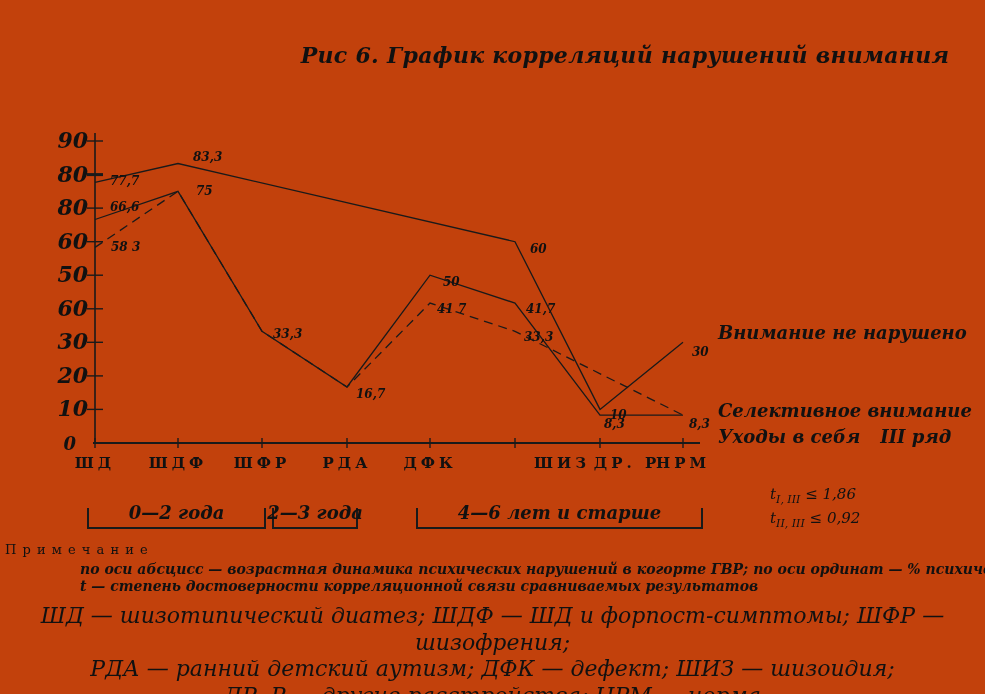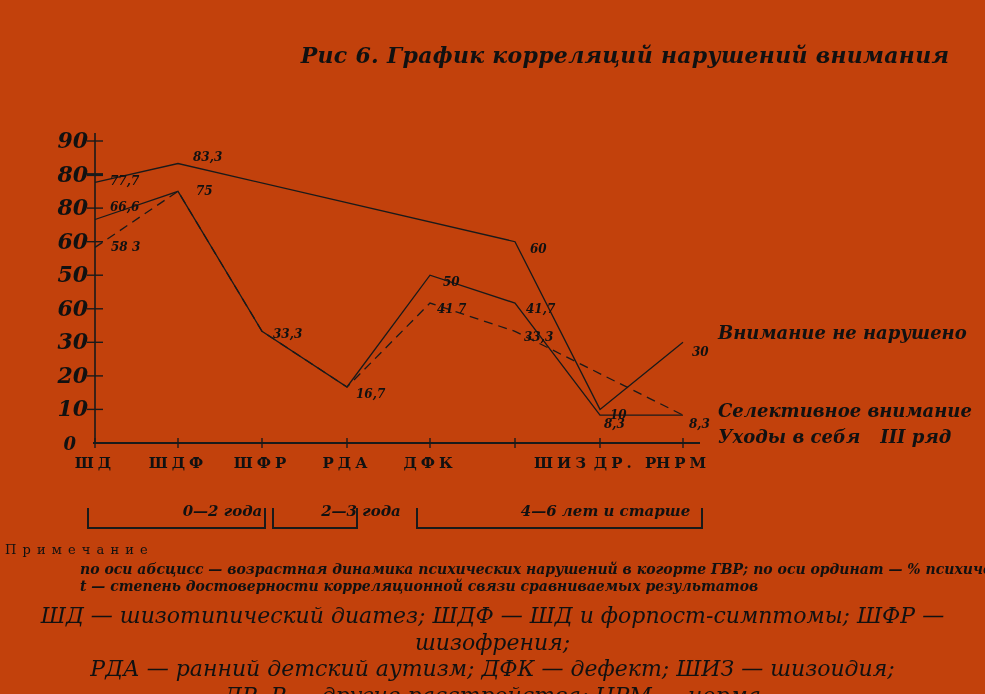--- a/index.html
+++ b/index.html
@@ -9,21 +9,21 @@
          font-style:italic;font-weight:700;font-size:22px;line-height:31px;letter-spacing:.3px;}
   .ytick-label{position:absolute;width:50px;text-align:right;font-style:italic;font-weight:700;
          font-size:22px;line-height:22px;}
   .origin-label{position:absolute;left:52px;top:433px;width:24px;text-align:right;
          font-style:italic;font-weight:700;font-size:18px;}
   .cat-label{position:absolute;top:454px;transform:translateX(-50%);white-space:nowrap;
          font-weight:700;font-size:15px;letter-spacing:4px;}
   .point-label{position:absolute;font-style:italic;font-weight:600;font-size:12px;
          line-height:14px;white-space:nowrap;}
   .age-label{position:absolute;top:502px;transform:translateX(-50%);white-space:nowrap;
-         font-style:italic;font-weight:600;font-size:15px;margin-left:46px;}
+         font-style:italic;font-weight:600;font-size:18px;}
   .legend-item{position:absolute;left:718px;white-space:nowrap;font-style:italic;
          font-weight:700;font-size:18px;}
   .legend-item .row{display:inline-block;}
   .stats{position:absolute;left:770px;top:485px;font-style:italic;font-size:15px;line-height:19px;}
   .stats sub{font-size:11px;}
   .note-head{position:absolute;left:5px;top:542px;font-size:13px;letter-spacing:1px;}
   .note-line1{position:absolute;left:80px;top:561px;width:900px;font-style:italic;
          font-weight:600;font-size:14px;white-space:nowrap;}
   .note-line2{position:absolute;left:80px;top:578px;width:900px;font-style:italic;
          font-weight:600;font-size:14px;white-space:nowrap;}
@@ -114,20 +114,24 @@
   <div class="legend-item" style="top:322px;">
     <span>Внимание не нарушено</span>
   </div>
   <div class="legend-item" style="top:400px;">
     <span>Селективное внимание</span>
   </div>
   <div class="legend-item" style="top:426px;">
     <span>Уходы в себя</span><span class="row" style="margin-left:20px;">III ряд</span>
   </div>
 
+  <div class="stats">
+    <div><span>t</span><sub>I, III</sub>&nbsp;<span>≤ 1,86</span></div>
+    <div><span>t</span><sub>II, III</sub>&nbsp;<span>≤ 0,92</span></div>
+  </div>
 
   <div class="note-head">П р и м е ч а н и е</div>
   <div class="note-line1">по оси абсцисс — возрастная динамика психических нарушений в когорте ГВР; по оси ординат — % психической патологии по фактору</div>
   <div class="note-line2">t — степень достоверности корреляционной связи сравниваемых результатов</div>
 
   <div class="definitions">
     <div>ШД — шизотипический диатез; ШДФ — ШД и форпост-симптомы; ШФР — шизофрения;</div>
     <div>РДА — ранний детский аутизм; ДФК — дефект; ШИЗ — шизоидия;</div>
     <div>ДР. Р — другие расстройства; НРМ — норма</div>
   </div>

